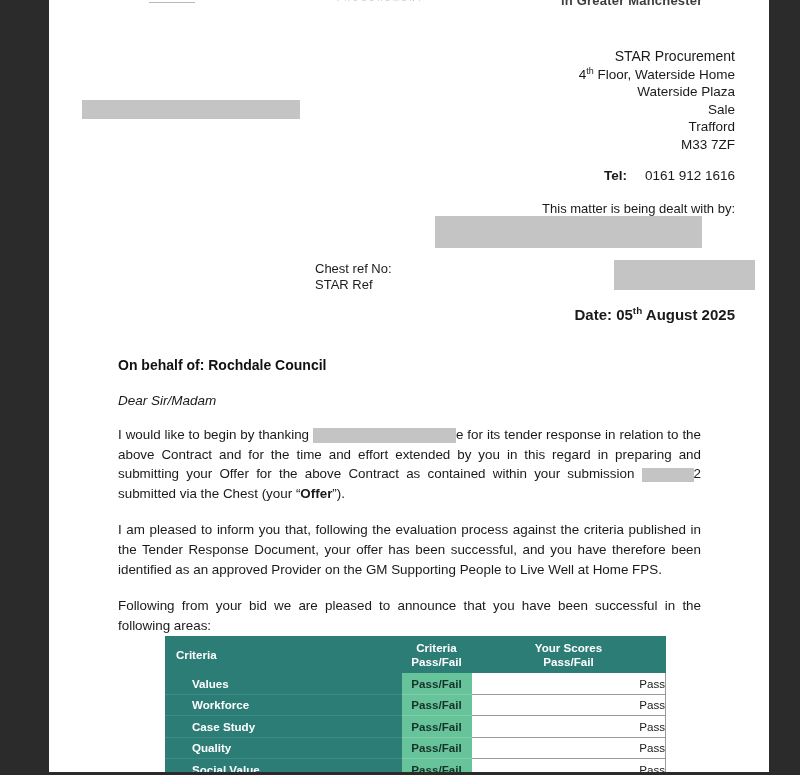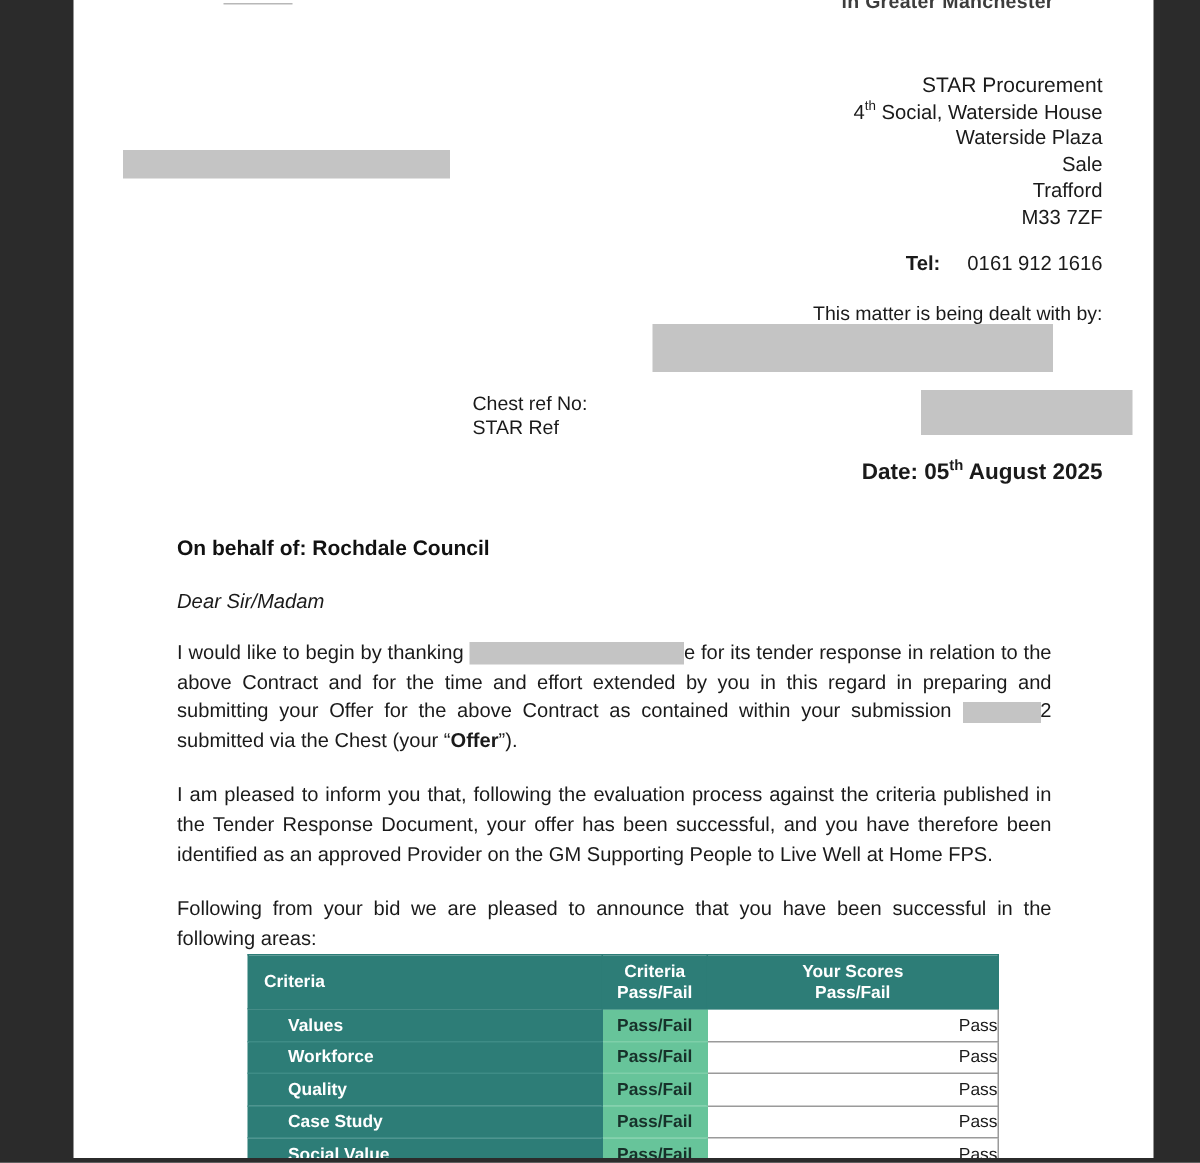--- a/index.html
+++ b/index.html
@@ -266,21 +266,21 @@
       <div class="letterhead">
         <div class="lh-authority">AUTHORITY</div>
         <div class="lh-procurement">PROCUREMENT</div>
         <div class="lh-gm">in Greater Manchester</div>
       </div>
 
       <div class="redact-recipient"></div>
 
       <div class="addr">
         <div class="b">STAR Procurement</div>
-        <div><span>4</span><sup>th</sup><span> Social, Waterside House</span></div>
+        <div><span>4</span><sup>th</sup><span> Floor, Waterside Home</span></div>
         <div>Waterside Plaza</div>
         <div>Sale</div>
         <div>Trafford</div>
         <div>M33 7ZF</div>
       </div>
 
       <div class="tel-row">
         <span class="lbl">Tel:</span><span>0161 912 1616</span>
       </div>
 
@@ -330,26 +330,26 @@
             <td class="cell-criteria">Values</td>
             <td class="cell-passfail">Pass/Fail</td>
             <td class="cell-score">Pass</td>
           </tr>
           <tr>
             <td class="cell-criteria">Workforce</td>
             <td class="cell-passfail">Pass/Fail</td>
             <td class="cell-score">Pass</td>
           </tr>
           <tr>
+            <td class="cell-criteria">Case Study</td>
+            <td class="cell-passfail">Pass/Fail</td>
+            <td class="cell-score">Pass</td>
+          </tr>
+          <tr>
             <td class="cell-criteria">Quality</td>
-            <td class="cell-passfail">Pass/Fail</td>
-            <td class="cell-score">Pass</td>
-          </tr>
-          <tr>
-            <td class="cell-criteria">Case Study</td>
             <td class="cell-passfail">Pass/Fail</td>
             <td class="cell-score">Pass</td>
           </tr>
           <tr>
             <td class="cell-criteria">Social Value</td>
             <td class="cell-passfail">Pass/Fail</td>
             <td class="cell-score">Pass</td>
           </tr>
         </tbody>
       </table>

